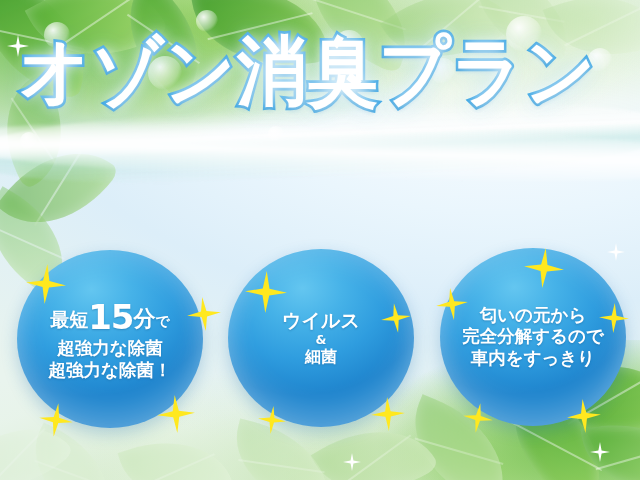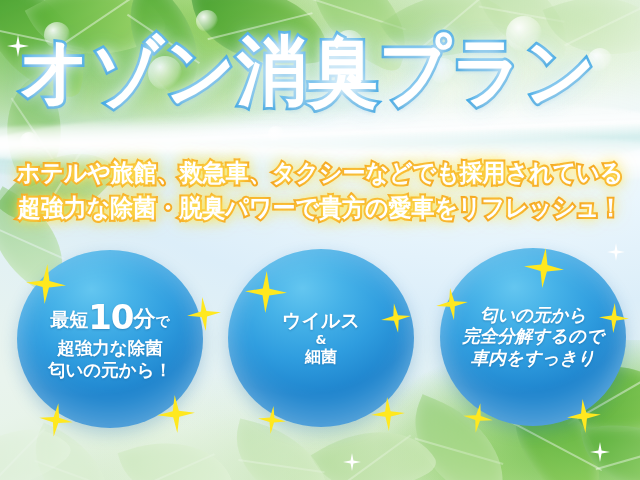--- a/index.html
+++ b/index.html
@@ -124,21 +124,21 @@
     box-shadow:
       0 6px 16px rgba(40,120,180,.28),
       inset 0 -16px 26px rgba(255,255,255,.22),
       inset 0 10px 22px rgba(255,255,255,.18);
     display:flex;flex-direction:column;
     align-items:center;justify-content:center;
     text-align:center;
   }
   #bubble-1{left:17px;top:6px;}
   #bubble-2{left:228px;top:5px;}
-  #bubble-3{left:440px;top:4px;font-style:italic;}
+  #bubble-3{left:440px;top:4px;}
 
   .b-line{
     color:#ffffff;
     font-weight:700;
     line-height:1.22;
     text-shadow:0 1px 2px rgba(25,95,150,.45);
     white-space:nowrap;
   }
   .s18{font-size:19px;}
   .s17{font-size:17.5px;}
@@ -207,31 +207,27 @@
   <div class="leaf" style="--l1:#9ed27f;--l2:#ddf0cb;--rot:-30deg;--op:.50;left:322px;top:424px;width:106px;height:74px;"></div>
   <div class="leaf" style="--l1:#a9d88d;--l2:#e4f4d6;--rot:14deg;--op:.42;left:230px;top:430px;width:104px;height:72px;"></div>
   <div class="leaf" style="--l1:#b6de9d;--l2:#eaf8e0;--rot:-18deg;--op:.36;left:126px;top:436px;width:100px;height:70px;"></div>
   <div class="leaf" style="--l1:#c2e3ad;--l2:#eefaea;--rot:26deg;--op:.30;left:24px;top:440px;width:96px;height:68px;"></div>
   <div class="leaf" style="--l1:#c8e6b5;--l2:#f0fbee;--rot:-40deg;--op:.28;left:-30px;top:424px;width:94px;height:66px;"></div>
 
   <div class="title-wrap">
     <span class="title">オゾン消臭プラン</span>
   </div>
 
-  <div class="sub-wrap">
-    <span class="sub-line">ホテルや旅館、救急車、タクシーなどでも採用されている</span>
-    <span class="sub-line">超強力な除菌・脱臭パワーで貴方の愛車をリフレッシュ！</span>
-  </div>
 
   <div class="circles">
 
     <div class="bubble" id="bubble-1">
-      <div class="b-line s18"><span>最短</span><span class="big10">10</span><span class="mid">分</span><span class="small-de">で</span></div>
+      <div class="b-line s18"><span>最短</span><span class="big10">15</span><span class="mid">分</span><span class="small-de">で</span></div>
       <div class="b-line s17">超強力な除菌</div>
-      <div class="b-line s17">匂いの元から！</div>
+      <div class="b-line s17">超強力な除菌！</div>
     </div>
 
     <div class="bubble" id="bubble-2">
       <div class="b-line s18">ウイルス</div>
       <div class="b-line s13">&amp;</div>
       <div class="b-line s16">細菌</div>
     </div>
 
     <div class="bubble" id="bubble-3">
       <div class="b-line s17">匂いの元から</div>

